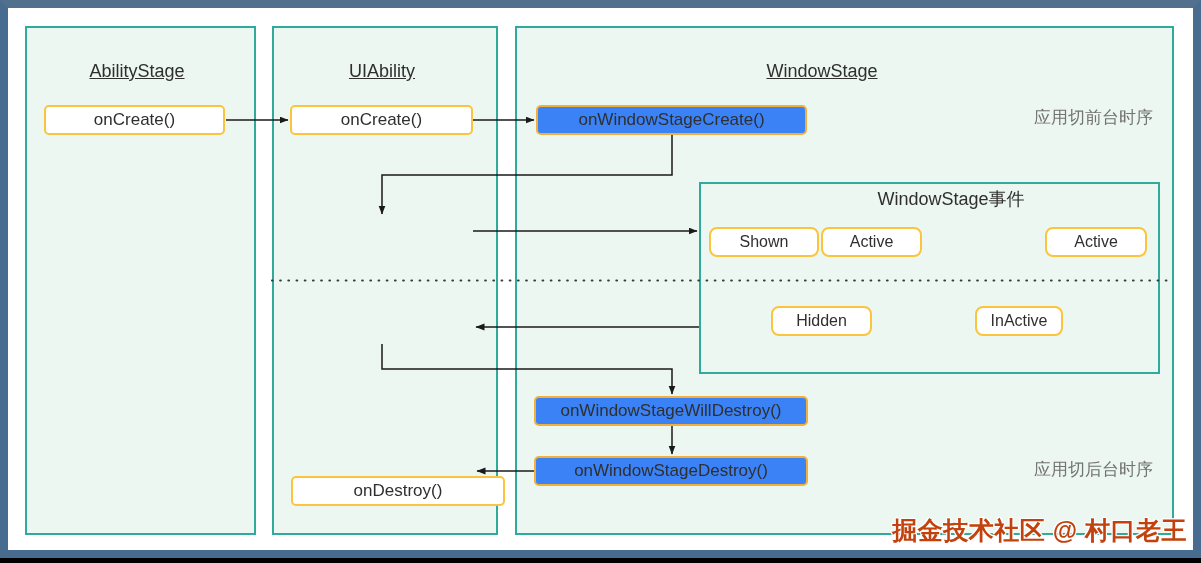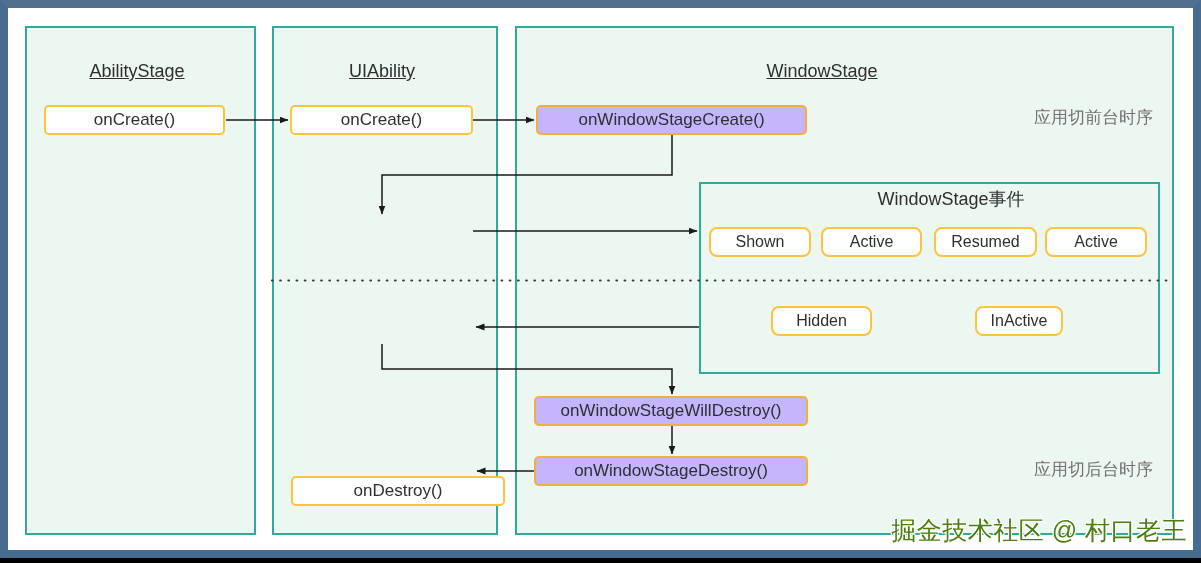--- a/index.html
+++ b/index.html
@@ -28,30 +28,30 @@
     position:absolute; transform:translateX(-50%);
     font-size:18px; line-height:20px; white-space:nowrap; z-index:4;
   }
   .node, .pill {
     position:absolute; box-sizing:border-box; height:30px;
     display:flex; align-items:center; justify-content:center;
     background:#fff; border:2.5px solid #fcc43d; border-radius:5px;
     font-size:17px; white-space:nowrap; z-index:3;
   }
   .pill { font-size:16px; border-radius:8px; }
-  .node--highlight { background:#c4b5fd; border-color:#f0b03a; }
+  .node--highlight { background:#3b82f6; border-color:#f0b03a; }
   .connectors { position:absolute; left:0; top:0; z-index:2; pointer-events:none; }
   .annotation {
     position:absolute; right:48px; font-size:17px; line-height:20px;
     white-space:nowrap; z-index:4; color:#737373;
   }
   .watermark {
     position:absolute; right:14px; bottom:16px; z-index:5;
-    font-size:25px; font-weight:normal; letter-spacing:0.5px; white-space:nowrap;
-    color:#4d7c0f;
+    font-size:25px; font-weight:bold; letter-spacing:0.5px; white-space:nowrap;
+    color:#c2410c;
     text-shadow:-1px -1px 0 #fff, 1px -1px 0 #fff, -1px 1px 0 #fff, 1px 1px 0 #fff;
   }
 </style>
 </head>
 <body>
 
 <div class="stage">
 
   <div class="frame"></div>
 
@@ -83,23 +83,22 @@
   <div class="lane-title" style="left:382px">UIAbility</div>
   <div class="lane-title" style="left:822px">WindowStage</div>
 
   <div class="node" style="left:44px; top:105px; width:181px">onCreate()</div>
   <div class="node" style="left:290px; top:105px; width:183px">onCreate()</div>
   <div class="node node--highlight" style="left:536px; top:105px; width:271px">onWindowStageCreate()</div>
   <div class="node node--highlight" style="left:534px; top:396px; width:274px">onWindowStageWillDestroy()</div>
   <div class="node node--highlight" style="left:534px; top:456px; width:274px">onWindowStageDestroy()</div>
   <div class="node" style="left:291px; top:476px; width:214px">onDestroy()</div>
 
-  <div class="pill" style="left:709px; top:227px; width:102px">Shown</div>
+  <div class="pill" style="left:709px; top:227px; width:110px">Shown</div>
   <div class="pill" style="left:821px; top:227px; width:101px">Active</div>
-  <div class="pill" style="left:934px; top:227px; width:103px">Resumed</div>
   <div class="pill" style="left:1045px; top:227px; width:102px">Active</div>
   <div class="pill" style="left:771px; top:306px; width:101px">Hidden</div>
   <div class="pill" style="left:975px; top:306px; width:88px">InActive</div>
 
   <div class="annotation" style="top:108px">应用切前台时序</div>
   <div class="annotation" style="top:460px">应用切后台时序</div>
 
   <div class="watermark">掘金技术社区 @ 村口老王</div>
 
 </div>

